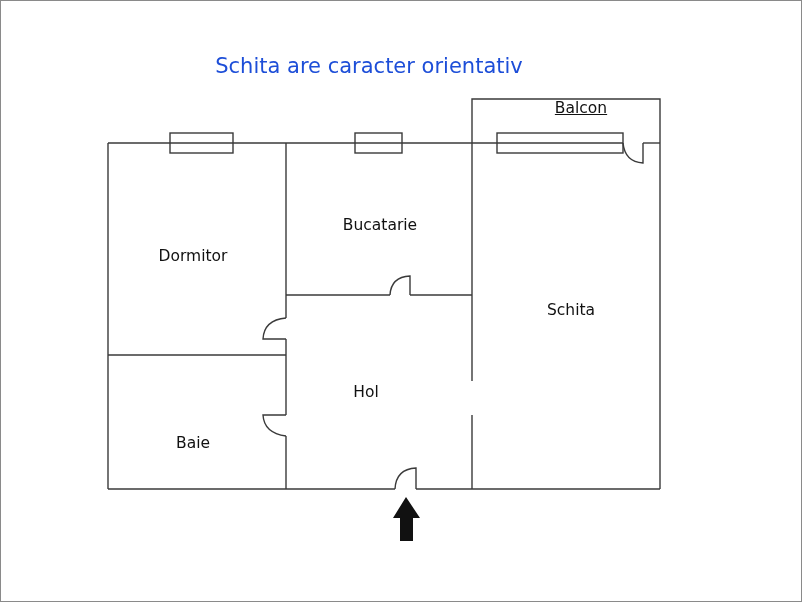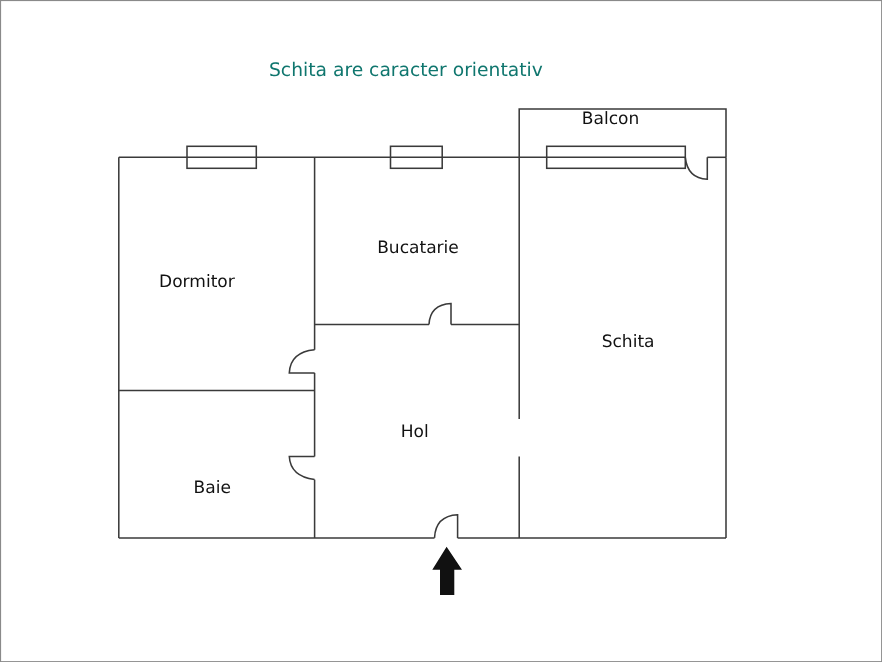--- a/index.html
+++ b/index.html
@@ -1,20 +1,20 @@
 <!DOCTYPE html>
 <html><head>
 <meta charset="utf-8">
 <style>
   html, body { margin: 0; padding: 0; background: #ffffff; }
   body { width: 802px; height: 602px; position: relative; overflow: hidden; font-family: "DejaVu Sans", "Liberation Sans", sans-serif; }
   .frame { position: absolute; left: 0; top: 0; width: 800px; height: 600px; border: 1px solid #8a8a8a; box-sizing: content-box; }
   svg.plan { position: absolute; left: 0; top: 0; }
   .label { position: absolute; font-size: 15.5px; color: #111; white-space: nowrap; transform: translate(-50%, -50%); letter-spacing: 0px; }
-  .note { position: absolute; font-size: 17px; color: #0f766e; white-space: nowrap; transform: translateX(-50%); }
+  .note { position: absolute; font-size: 21px; color: #1d4ed8; white-space: nowrap; transform: translateX(-50%); }
 </style>
 </head>
 <body>
 
 <div class="frame"></div>
 
 <svg class="plan" width="802" height="602" viewBox="0 0 802 602">
   <g fill="none" stroke="#3a3a3a" stroke-width="1.4">
 
     <path d="M472 143 L472 99 L660 99 L660 143"></path>
@@ -51,18 +51,18 @@
     <path d="M472 415 L472 489"></path>
 
     <path d="M395 489 Q396 469 416 468 L416 489"></path>
   </g>
 
   <path fill="#111111" d="M406 497 L420 518 L413 518 L413 541 L400 541 L400 518 L393 518 Z"></path>
 </svg>
 
 <div class="note" style="left:369px; top:54px;">Schita are caracter orientativ</div>
 
-<div class="label" style="left:555px; top:108px;">Balcon</div>
-<div class="label" style="left:179px; top:256px;">Dormitor</div>
+<div class="label" style="left:581px; top:108px;text-decoration:underline;">Balcon</div>
+<div class="label" style="left:193px; top:256px;">Dormitor</div>
 <div class="label" style="left:380px; top:225px;">Bucatarie</div>
 <div class="label" style="left:571px; top:310px;">Schita</div>
-<div class="label" style="left:377px; top:392px;text-align:right;">Hol</div>
+<div class="label" style="left:366px; top:392px;text-align:right;">Hol</div>
 <div class="label" style="left:193px; top:443px;">Baie</div>
 
 </body></html>

